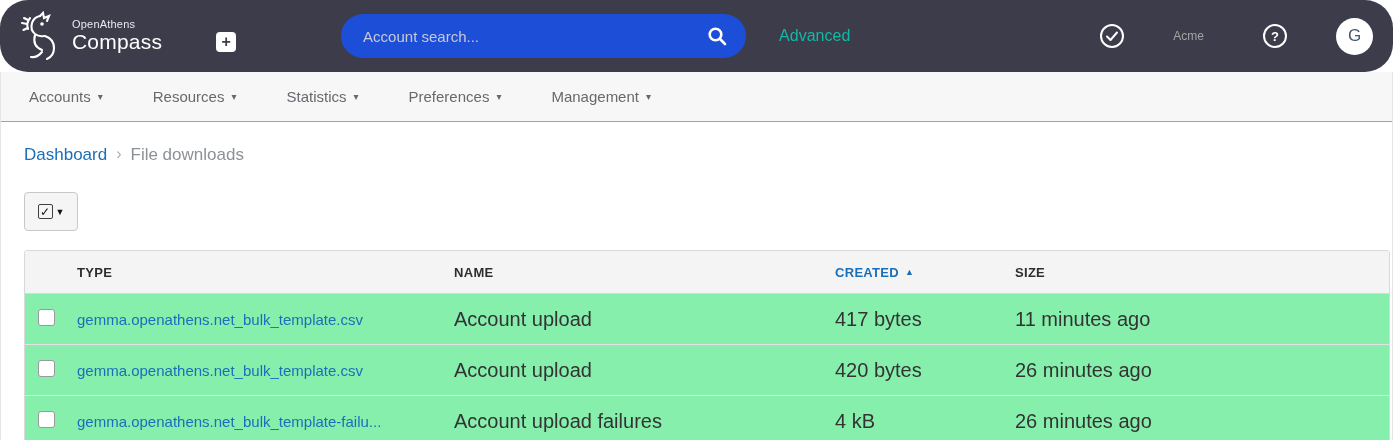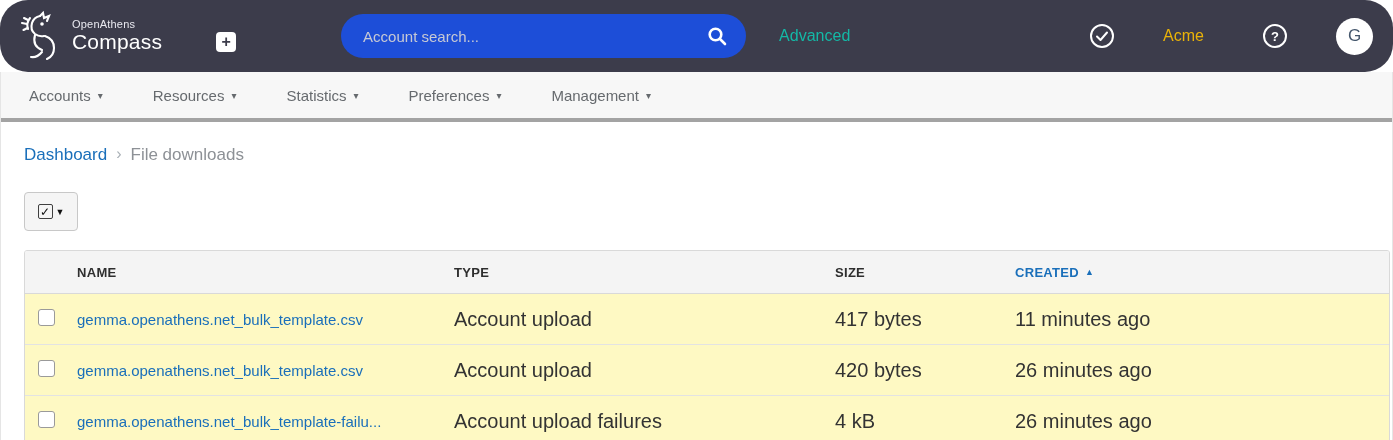--- a/index.html
+++ b/index.html
@@ -28,35 +28,35 @@
   }
   .search-input {
     flex:1; background:transparent; border:none; outline:none;
     color:#e8e9ef; font-size:15px; font-family:inherit;
   }
   .search-input::placeholder { color:#c7c9d4; opacity:1; }
   .search-btn { background:none; border:none; cursor:pointer; display:flex; padding:2px; }
   .advanced-link { margin-left:33px; font-size:16px; color:#14b8a6; text-decoration:none; }
   .topbar-right { margin-left:auto; display:flex; align-items:center; }
   .round-icon-btn { background:none; border:none; cursor:pointer; display:flex; padding:0; }
-  .org-name { margin-left:48px; font-size:16px; color:#eab308; }
+  .org-name { margin-left:48px; font-size:12px; color:#a3a3a3; }
   .help-btn { margin-left:58px; }
   .avatar {
     margin-left:48px; width:37px; height:37px; border-radius:50%;
     background:#ffffff; color:#44566c; font-size:17px; display:flex;
     align-items:center; justify-content:center; border:none; cursor:pointer;
   }
 
   
   .page { border-left:1px solid #e5e5e5; border-right:1px solid #e5e5e5;
           height:368px; }
 
   
   .navbar {
-    height:50px; background:#f7f7f7; border-bottom:4px solid #a3a3a3;
+    height:50px; background:#f7f7f7; border-bottom:1px solid #a3a3a3;
     display:flex; align-items:center; padding-left:28px;
   }
   .nav-item {
     background:none; border:none; cursor:pointer; font-family:inherit;
     font-size:15px; color:#666a6e; margin-right:50px; display:flex;
     align-items:center;
   }
   .nav-caret { font-size:10px; color:#666a6e; margin-left:7px; }
 
   
@@ -89,21 +89,21 @@
     align-items:center;
   }
   .thead-row { background:#f4f4f4; height:43px; border-bottom:1px solid #d9d9d9; }
   .th {
     font-size:13px; font-weight:bold; color:#2e2e2e; letter-spacing:.3px;
     background:none; border:none; font-family:inherit; text-align:left;
     padding:0; cursor:pointer;
   }
   .th-created { color:#1a6fba; display:flex; align-items:center; }
   .sort-arrow { font-size:9px; color:#1a6fba; margin-left:6px; }
-  .data-row { height:51px; border-bottom:1px solid #e3e3e3; background:#fef9c3; }
+  .data-row { height:51px; border-bottom:1px solid #e3e3e3; background:#86efac; }
   .data-row:last-child { border-bottom:none; }
   .cell-check { padding-left:13px; }
   .row-cbx {
     width:17px; height:17px; appearance:none; -webkit-appearance:none;
     border:1px solid #9a9a9a; border-radius:3px; background:#fff; cursor:pointer;
   }
   .file-link { color:#1a6fba; text-decoration:none; font-size:15px; }
   .cell-text { color:#333; font-size:20px; }
 </style>
 </head>
@@ -197,27 +197,27 @@
     <button class="select-btn">
       <span class="cbx-glyph">✓</span>
       <span class="select-caret">▼</span>
     </button>
   </div>
 
   <div class="file-table">
 
     <div class="trow thead-row">
       <div class="cell-check"></div>
+      <button class="th">TYPE</button>
       <button class="th">NAME</button>
-      <button class="th">TYPE</button>
-      <button class="th">SIZE</button>
       <button class="th th-created">
         <span>CREATED</span>
         <span class="sort-arrow">▲</span>
       </button>
+      <button class="th">SIZE</button>
     </div>
 
     <div class="trow data-row">
       <div class="cell-check">
         <input type="checkbox" class="row-cbx" style="">
       </div>
       <a class="file-link" href="#">gemma.openathens.net_bulk_template.csv</a>
       <span class="cell-text">Account upload</span>
       <span class="cell-text">417 bytes</span>
       <span class="cell-text">11 minutes ago</span>

